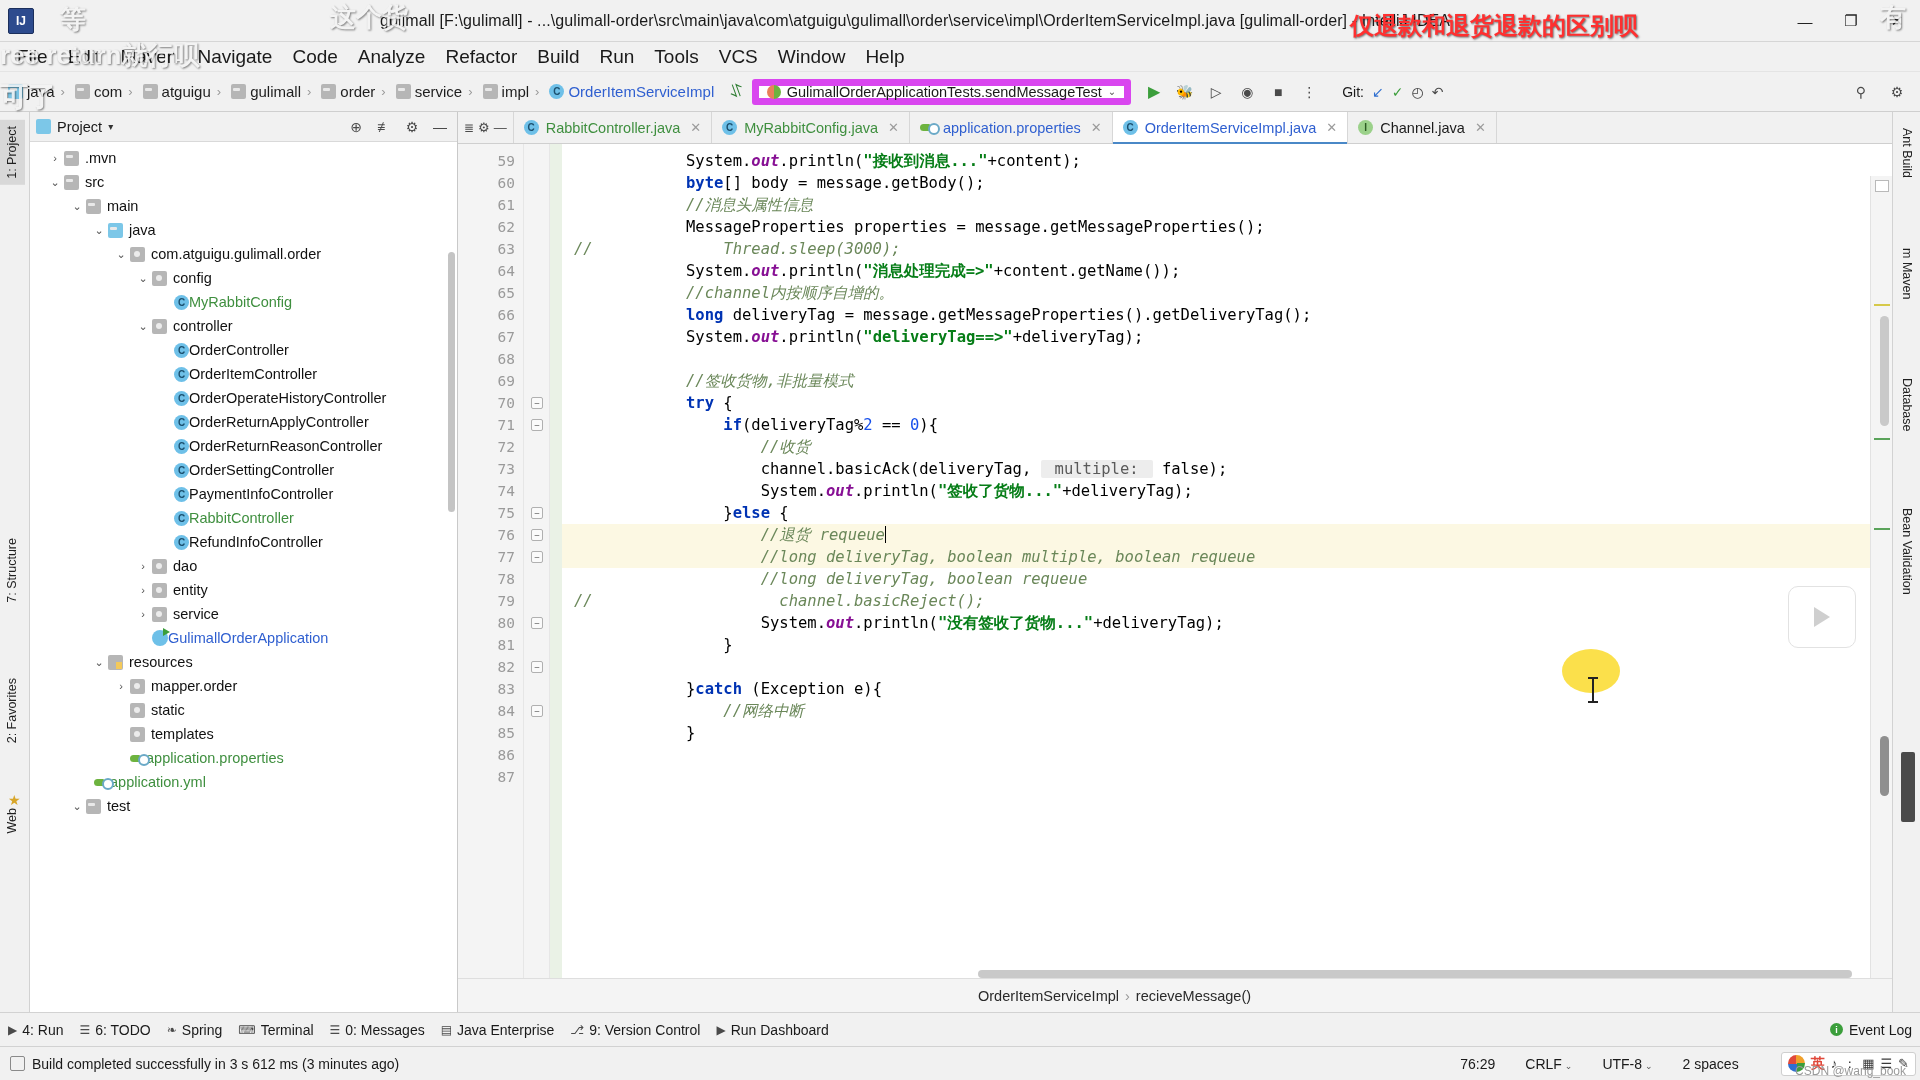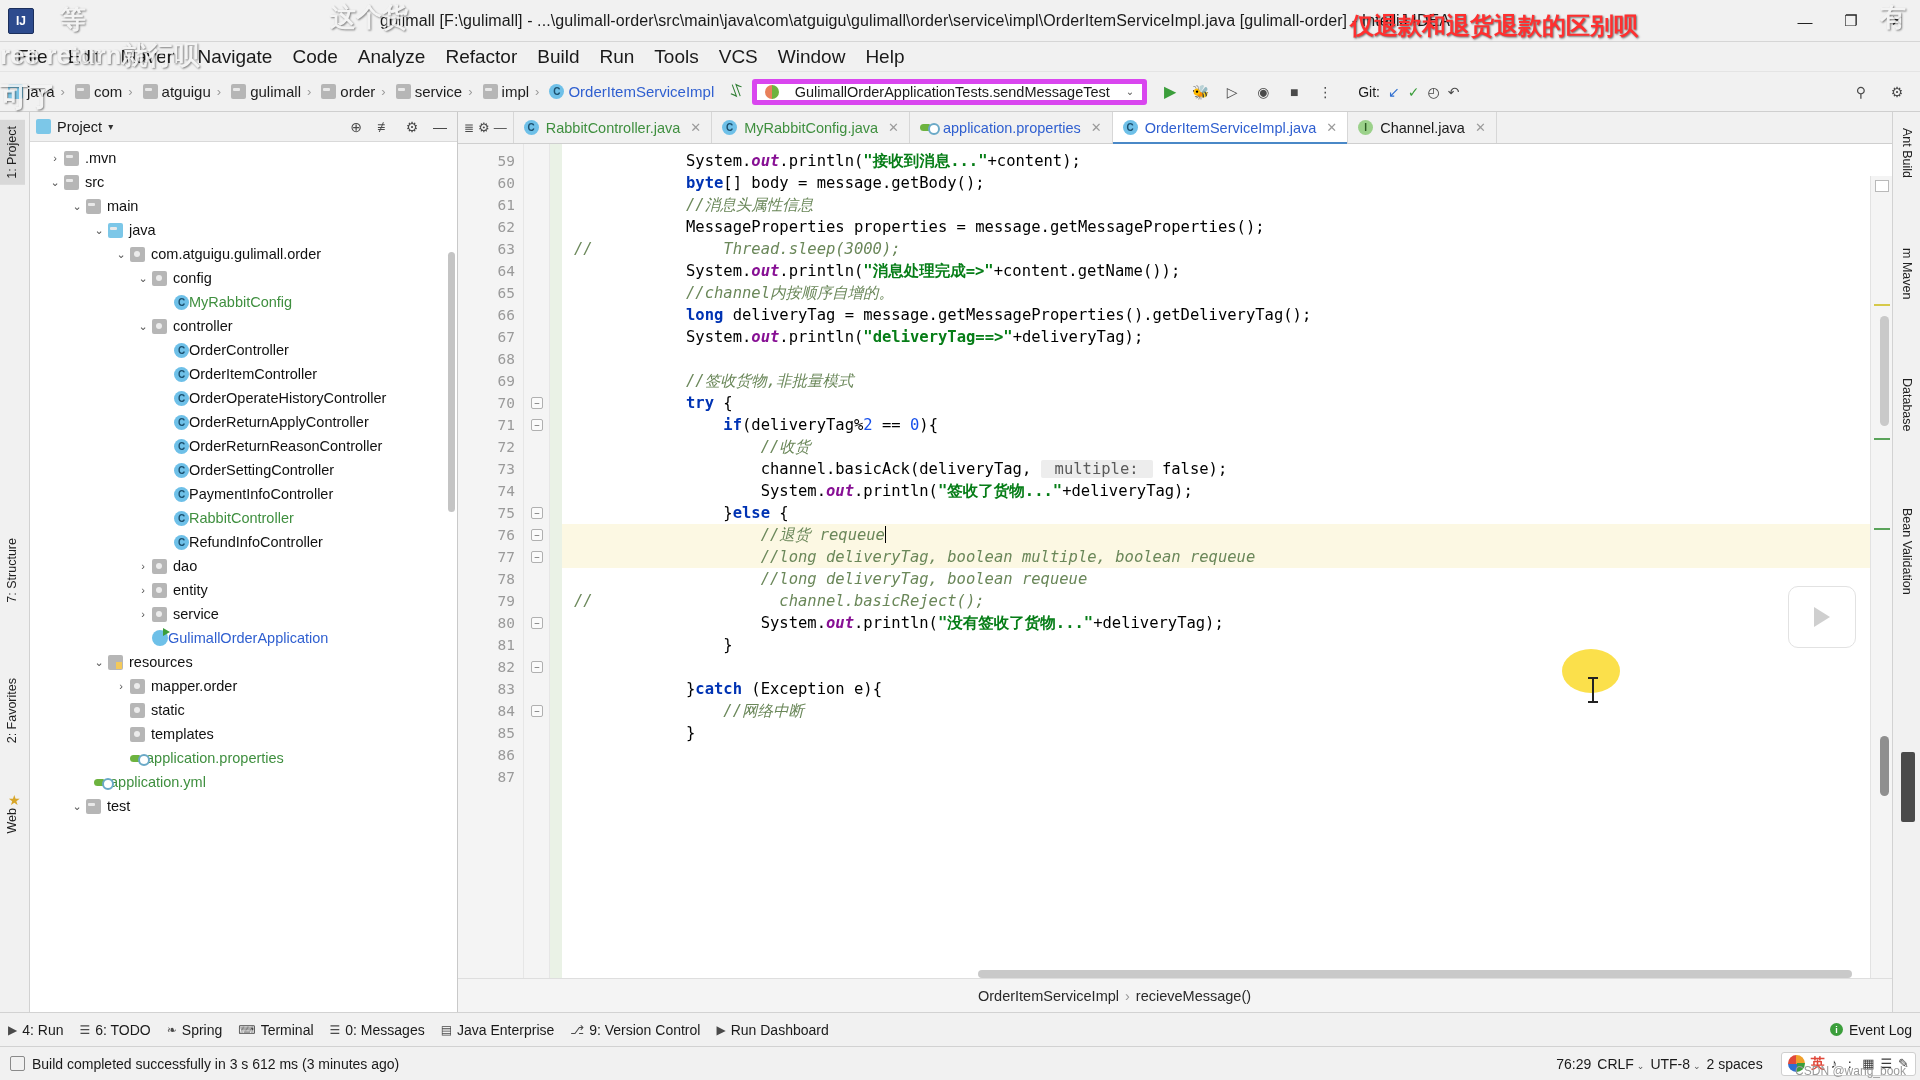--- a/index.html
+++ b/index.html
@@ -42,22 +42,22 @@
   .crumb { display:flex; align-items:center; gap:4px; padding:2px 4px; font-size:15px; color:#1d1d1d; }
   .crumb .sep { color:#9a9a9a; margin:0 2px; font-size:13px; }
   .ic { display:inline-block; width:15px; height:15px; flex:0 0 15px; }
   .ic-folder { background:#b6b6b6; border-radius:2px; position:relative; }
   .ic-folder:after { content:""; position:absolute; left:2px; top:4px; width:7px; height:3px; background:#e9e9e9; border-radius:1px; }
   .ic-folder.blue { background:#7cc7e8; }
   .ic-class { width:15px; height:15px; border-radius:50%; background:#6ec0e8; color:#1b4f6e;
               font-size:10px; font-weight:bold; display:flex; align-items:center; justify-content:center; }
   .crumb .cls-txt { color:#2f5fd0; }
   .nav-wrench { color:#2e7d32; font-size:18px; margin:0 8px 0 12px; transform:rotate(-20deg); }
-  .runconfig { display:flex; align-items:center; gap:16px; height:26px; padding:0 8px; background:#ffffff;
-               border:5px solid #d946ef; border-radius:3px; font-size:14.5px; color:#1b1b1b; }
+  .runconfig { display:flex; align-items:center; gap:6px; height:26px; padding:0 8px; background:#ffffff;
+               border:7px solid #d946ef; border-radius:3px; font-size:14.5px; color:#1b1b1b; }
   .springicon { width:14px; height:14px; border-radius:50%;
                 background:conic-gradient(#6db33f 0 50%, #e8805a 0 100%); }
   .runbtns { display:flex; align-items:center; gap:5px; margin-left:10px; }
   .rb { width:26px; height:26px; display:flex; align-items:center; justify-content:center; font-size:14px; color:#4a4a4a; }
   .rb.play { color:#3b9e3b; font-size:16px; }
   .gitgroup { display:flex; align-items:center; gap:8px; margin-left:20px; font-size:14px; color:#1b1b1b; }
   .gitgroup .gi { color:#4a4a4a; font-size:14px; }
   .gitgroup .check { color:#3b9e3b; }
   .gitgroup .arrow { color:#2f6fd0; }
   .navright { margin-left:auto; display:flex; align-items:center; gap:10px; padding-right:10px; }
@@ -163,21 +163,21 @@
   .ts { display:flex; align-items:center; gap:5px; }
   .ts .gl { font-size:12px; color:#4a4a4a; }
   .toolstrip .right { margin-left:auto; display:flex; align-items:center; gap:6px; }
   .eventdot { width:13px; height:13px; border-radius:50%; background:#3b9e3b; color:#fff; font-size:9px;
               display:flex; align-items:center; justify-content:center; font-weight:bold; }
 
   
   .statusbar { height:34px; background:#f1f1f1; border-top:1px solid #d2d2d2; display:flex; align-items:center;
                padding:0 4px 0 10px; font-size:14px; color:#1a1a1a; }
   .statusbar .sicon { width:15px; height:15px; border:1px solid #8a8a8a; border-radius:2px; margin-right:7px; }
-  .statusbar .right { margin-left:auto; display:flex; align-items:center; gap:6px; }
+  .statusbar .right { margin-left:auto; display:flex; align-items:center; gap:30px; }
   .statusbar .chev { font-size:9px; color:#555; margin-left:3px; }
   .ime { display:flex; align-items:center; gap:6px; background:#ffffff; border:1px solid #cfcfcf;
          border-radius:3px; padding:2px 6px; margin-left:12px; }
   .ime .sogou { width:17px; height:17px; border-radius:50%;
                 background:conic-gradient(#f0a02a 0 25%, #3b9e3b 0 50%, #2f6fd0 0 75%, #e0483a 0 100%); }
   .ime .cn { color:#e0483a; font-weight:bold; font-size:14px; }
   .ime .gl { color:#3a3a3a; font-size:13px; }
   .csdn { position:absolute; right:14px; bottom:2px; font-size:12px; color:#9a9a9a; }
   .watermark { position:absolute; right:36px; bottom:330px; width:68px; height:62px; border-radius:10px;
                background:rgba(255,255,255,.75); border:1px solid #e2e2e2; display:flex;

